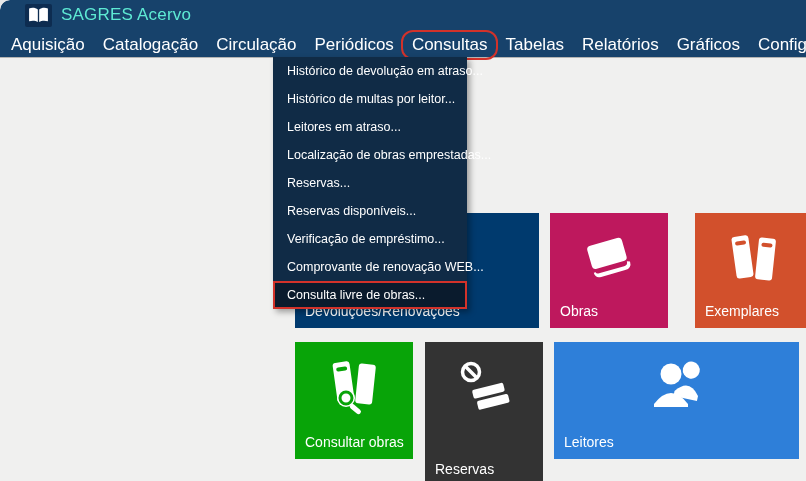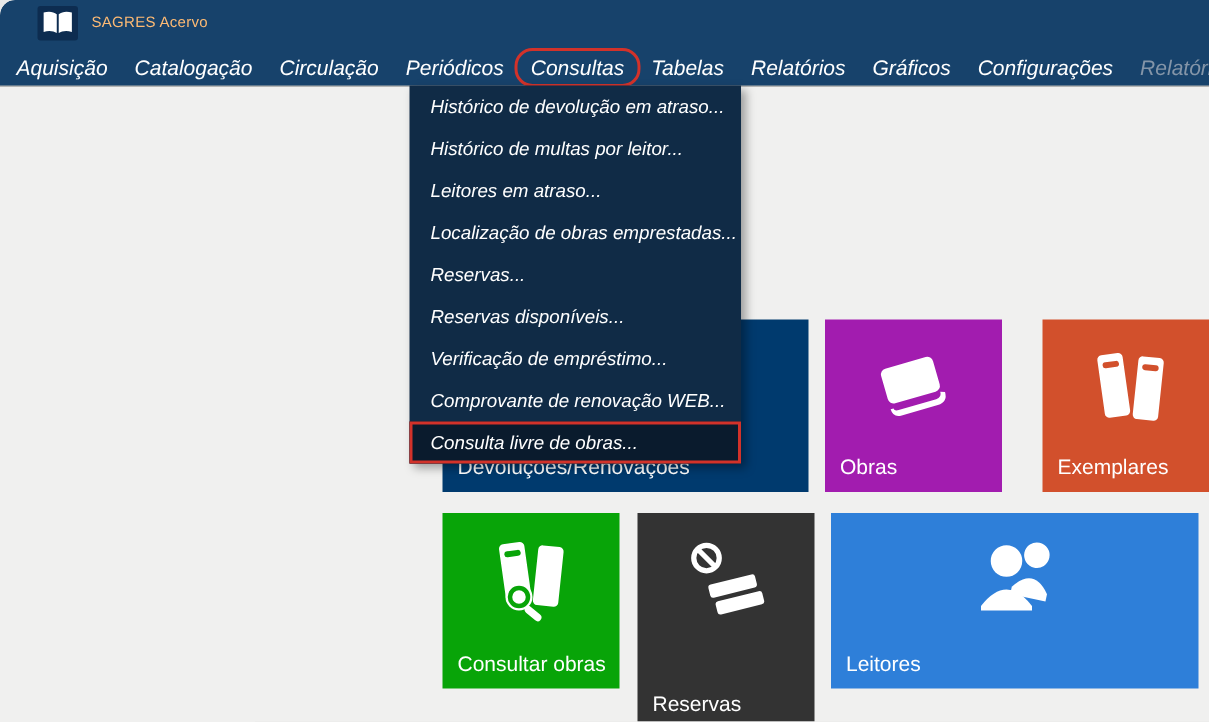--- a/index.html
+++ b/index.html
@@ -26,41 +26,40 @@
   .titlebar{
     position:absolute;left:0;top:0;height:30px;width:100%;
     display:flex;align-items:center;
   }
   .logo-badge{
     margin-left:25px;width:27px;height:23px;
     background:#0D2C50;border-radius:2px;
     display:flex;align-items:center;justify-content:center;
   }
   .app-title{
-    margin-left:9px;color:#fdba74;font-size:10px;letter-spacing:.2px;
+    margin-left:9px;color:#5eead4;font-size:17px;letter-spacing:.2px;
   }
   .menubar{
     position:absolute;left:0;top:32px;height:25px;width:100%;
     display:flex;align-items:center;padding-left:2px;
   }
   .mi{
-    color:#FFFFFF;font-size:14px;
-    padding:3px 9px;white-space:nowrap;cursor:default;font-style:italic;
+    color:#FFFFFF;font-size:17px;
+    padding:3px 9px;white-space:nowrap;cursor:default;
   }
   .mi.annotated{
     outline:2px solid #D2322A;outline-offset:0px;border-radius:10px;
   }
   .mi.disabled{color:#8495A8;}
   
   .dropdown{
-    position:absolute;left:273px;top:57px;width:221px;
+    position:absolute;left:273px;top:57px;width:194px;
     background:#102B46;
     z-index:20;
     box-shadow:3px 3px 6px rgba(0,0,0,.35);
-    font-style:italic;
   }
   .di{
     height:28px;display:flex;align-items:center;
     padding-left:14px;color:#FFFFFF;font-size:12.5px;
     white-space:nowrap;cursor:default;box-sizing:border-box;
   }
   .di.annotated{
     background:#0A1B2D;
     border:2px solid #D2322A;
     padding-left:12px;
@@ -71,21 +70,21 @@
   }
   .tile .tlabel{
     position:absolute;left:10px;bottom:9px;font-size:14px;
     white-space:nowrap;
   }
   .tile .ticon{
     position:absolute;left:0;right:0;top:16px;
     display:flex;justify-content:center;
   }
   .t-devolucoes{left:295px;top:213px;width:244px;height:115px;background:#003A6E;z-index:5;}
-  .t-obras     {left:550px;top:213px;width:118px;height:115px;background:#a21caf;}
+  .t-obras     {left:550px;top:213px;width:118px;height:115px;background:#be185d;}
   .t-exemplares{left:695px;top:213px;width:118px;height:115px;background:#D2502C;}
   .t-consultar {left:295px;top:342px;width:118px;height:117px;background:#08A408;}
   .t-reservas  {left:425px;top:342px;width:118px;height:144px;background:#333333;}
   .t-leitores  {left:554px;top:342px;width:245px;height:117px;background:#2E7FD9;}
 </style>
 </head>
 <body>
 
 <div class="app">
 

